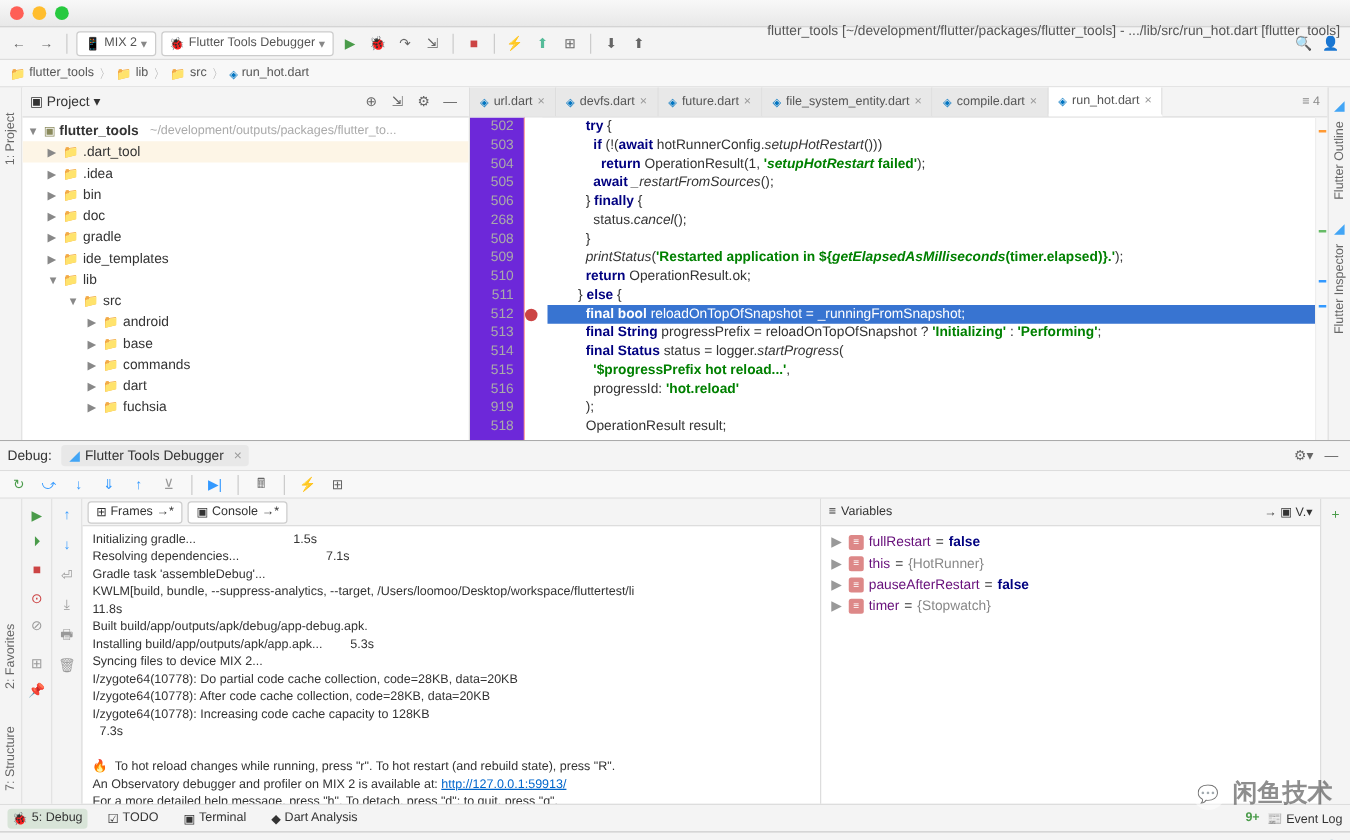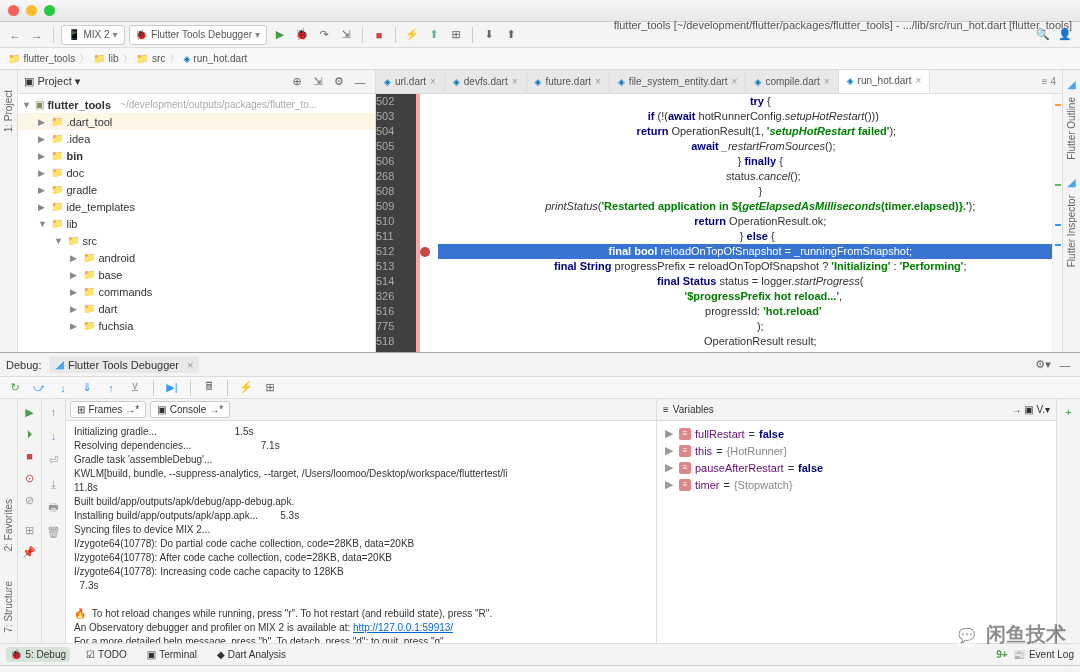--- a/index.html
+++ b/index.html
@@ -31,23 +31,23 @@
 .folder-ico { color:#8a8a5c; font-size:10px; }
 .folder-ico.orange { color:#d28c3a; }
 .tree-muted { color:#aaa; font-size:10px; }
 .editor-area { flex:1; display:flex; flex-direction:column; background:#fff; }
 .tabs { height:24px; background:#f4f4f4; border-bottom:1px solid #ddd; display:flex; align-items:center; }
 .tab { height:23px; padding:0 8px; display:flex; align-items:center; gap:4px; border-right:1px solid #ddd; font-size:10px; color:#555; background:#e8e8e8; }
 .tab.active { background:#fff; border-bottom:2px solid #fff; margin-bottom:-1px; }
 .tab-close{color:#999;font-size:10px}
 .dart-ico { color:#0175c2; font-size:9px; }
 .editor { flex:1; display:flex; overflow:hidden; font-family:'Menlo',monospace; font-size:11px; }
-.gutter { width:44px; background:#404040; padding-right:8px; color:#aaa; line-height:15px; border-right:4px solid #fca5a5; }
+.gutter { width:44px; background:#6d28d9; text-align:right; padding-right:8px; color:#aaa; line-height:15px; border-right:1px solid #fca5a5; }
 .marker-col { width:14px; background:#fff; }
-.code { flex:1; line-height:15px; white-space:pre; padding-left:4px;text-align:center; }
+.code { flex:1; line-height:15px; white-space:pre; padding-left:4px; }
 .code-line { height:15px; }
 .code-line.hl { background:#3874d1; color:#fff; }
 .kw { color:#000080; font-weight:bold; }
 .str { color:#008000; font-weight:bold; }
 .fn { font-style:italic; }
 .hl .kw,.hl .str{color:#fff}
 .breakpoint { width:10px; height:10px; background:#c44; border-radius:50%; display:inline-block; margin-top:3px; }
 .right-gutter { width:18px; background:#f4f4f4; border-left:1px solid #ddd; display:flex; flex-direction:column; align-items:center; padding-top:8px; gap:6px; }
 .debug-panel { border-top:1px solid #aaa; background:#fff; }
 .dp-header { height:24px; background:#f4f4f4; border-bottom:1px solid #ddd; display:flex; align-items:center; padding:0 6px; gap:8px; font-size:11px; }
@@ -172,21 +172,21 @@
             <span>.dart_tool</span>
           </div>
           <div class="tree-item" style="padding-left: 20px;">
             <span class="arrow">▶</span>
             <span class="folder-ico">📁</span>
             <span>.idea</span>
           </div>
           <div class="tree-item" style="padding-left: 20px;">
             <span class="arrow">▶</span>
             <span class="folder-ico">📁</span>
-            <span style="font-weight:bold">bin</span>
+            <span style="font-weight:normal">bin</span>
           </div>
           <div class="tree-item" style="padding-left: 20px;">
             <span class="arrow">▶</span>
             <span class="folder-ico">📁</span>
             <span>doc</span>
           </div>
           <div class="tree-item" style="padding-left: 20px;">
             <span class="arrow">▶</span>
             <span class="folder-ico">📁</span>
             <span>gradle</span>
@@ -278,23 +278,23 @@
           <div>505</div>
           <div>506</div>
           <div>268</div>
           <div>508</div>
           <div>509</div>
           <div>510</div>
           <div>511</div>
           <div>512</div>
           <div>513</div>
           <div>514</div>
-          <div>326</div>
+          <div>515</div>
           <div>516</div>
-          <div>775</div>
+          <div>919</div>
           <div>518</div>
         </div>
       <div class="marker-col" id="markers">
           <div style="height:15px"></div>
           <div style="height:15px"></div>
           <div style="height:15px"></div>
           <div style="height:15px"></div>
           <div style="height:15px"></div>
           <div style="height:15px"></div>
           <div style="height:15px"></div>

